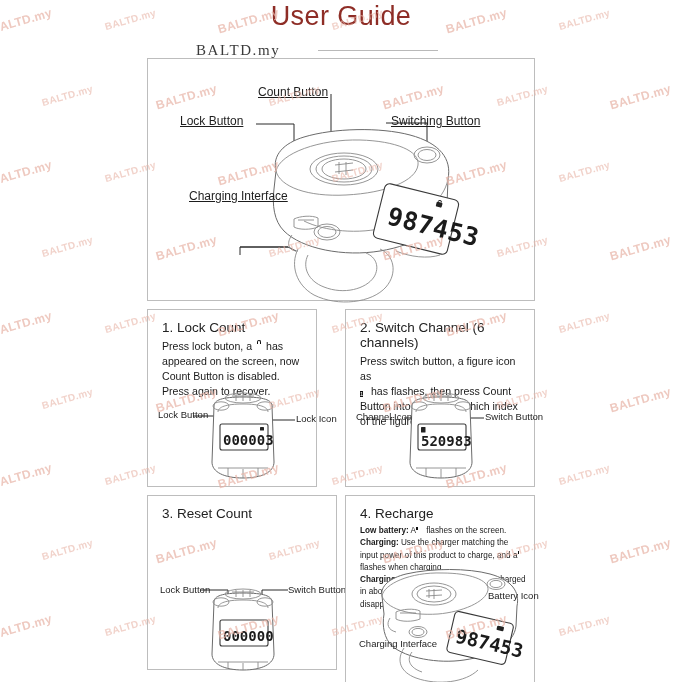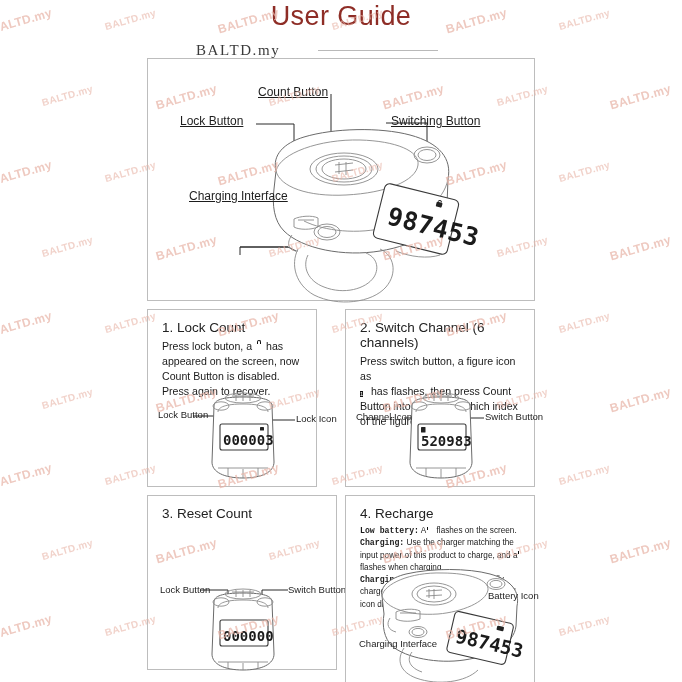--- a/index.html
+++ b/index.html
@@ -78,21 +78,21 @@
     font-size:13.5px;color:#222;
     margin:10px 0 4px 14px;
     font-weight:400;
   }
   .sec-body{
     font-size:10.6px;color:#1a1a1a;
     line-height:1.42;
     margin:0 12px 0 14px;
   }
   .sec-body.tiny{font-size:8.2px;line-height:1.5;margin-right:8px;}
-  .sec-body b{font-weight:700;font-family:Liberation Mono, monospace;}
+  .sec-body b{font-weight:700;}
   .inline-ico{
     display:inline-block;
     vertical-align:-1px;
     width:8px;height:9px;
     position:relative;
   }
   .ico-lock{
     width:7px;height:6px;background:#111;border-radius:1px;
     margin-top:3px;
   }

